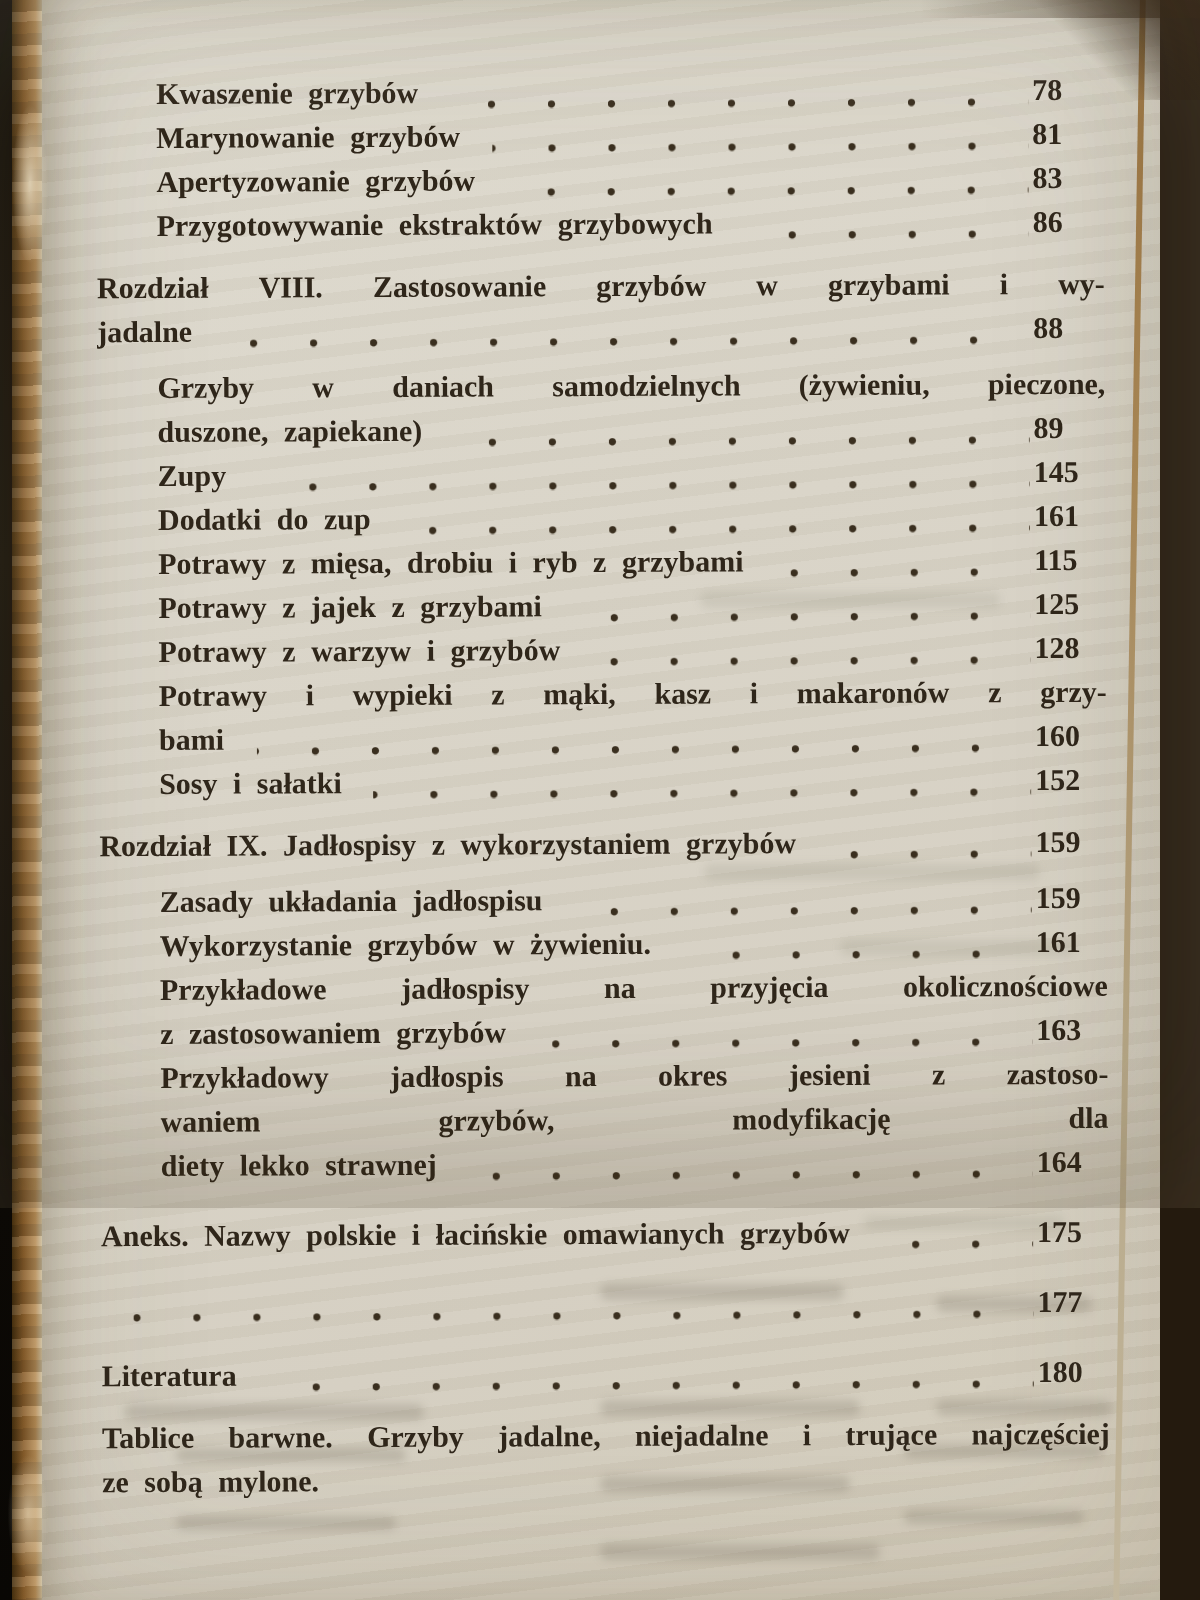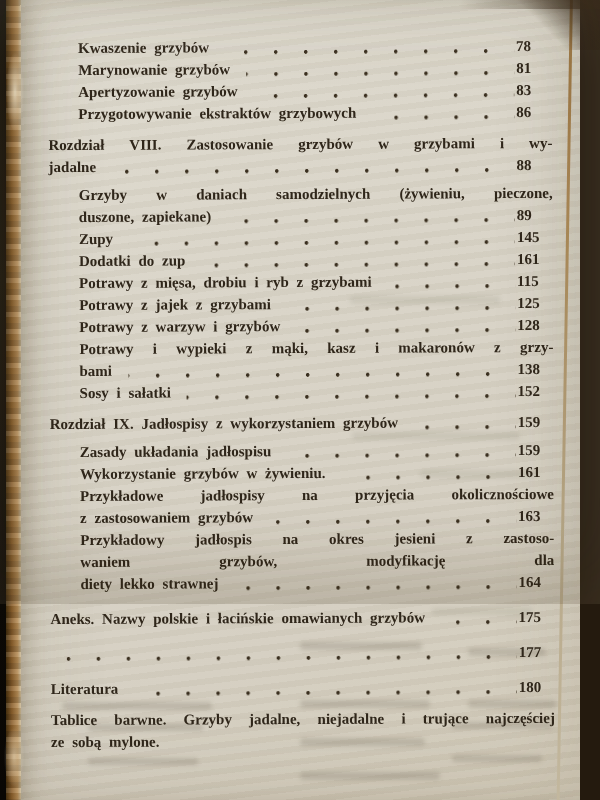--- a/index.html
+++ b/index.html
@@ -298,21 +298,21 @@
           <span class="word">mąki,</span>
           <span class="word">kasz</span>
           <span class="word">i</span>
           <span class="word">makaronów</span>
           <span class="word">z</span>
           <span class="word">grzy-</span>
         </div>
         <div class="row">
           <span class="title">bami</span>
           <span class="leader"></span>
-          <span class="pageno">138</span>
+          <span class="pageno">160</span>
         </div>
       </div>
       <div class="entry sub">
         <div class="row">
           <span class="title">Sosy i sałatki</span>
           <span class="leader"></span>
           <span class="pageno">152</span>
         </div>
       </div>
       <div class="entry chapter gap-md">

